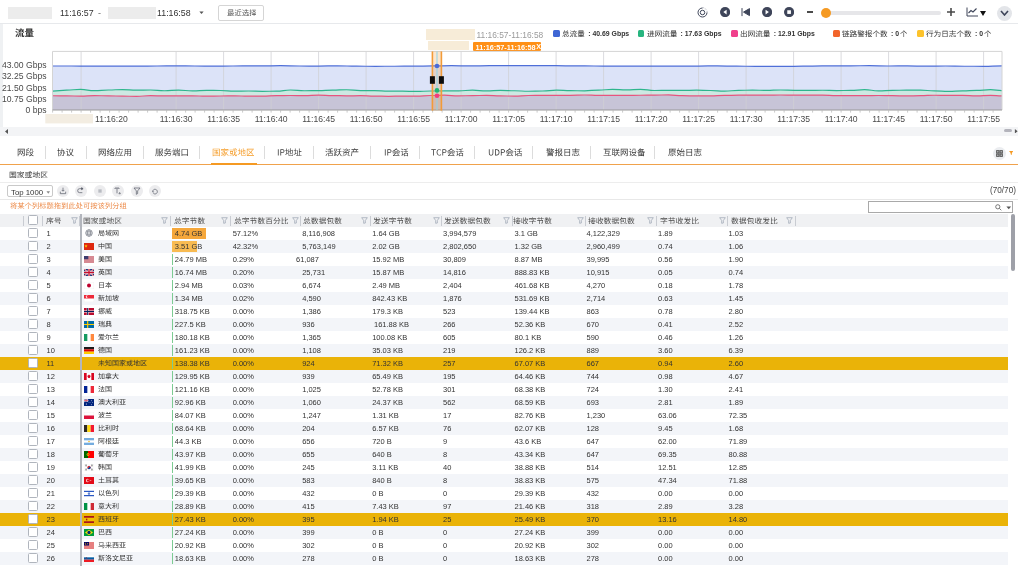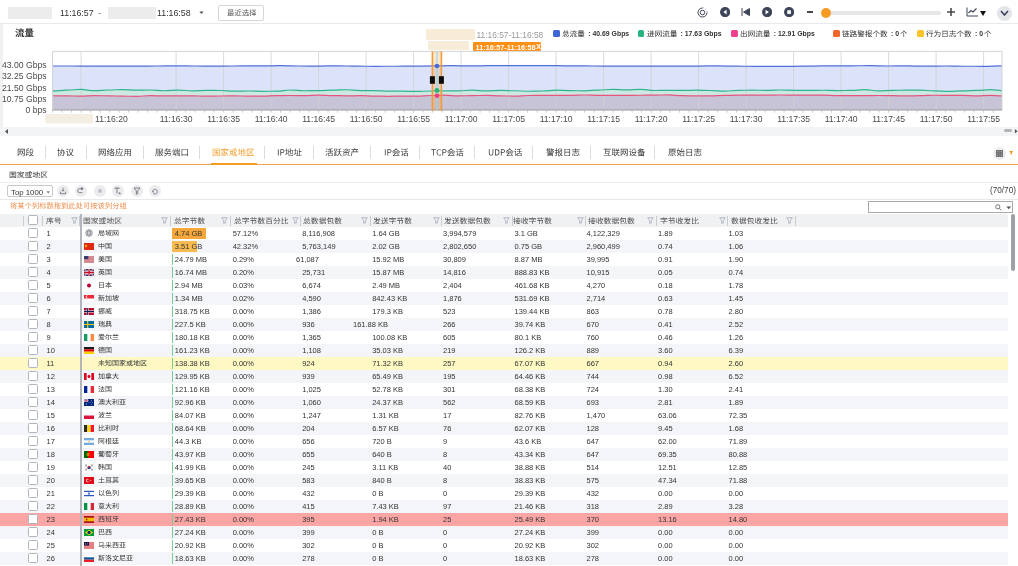--- a/index.html
+++ b/index.html
@@ -803,21 +803,21 @@
       <svg class="vc" style="position:absolute;left:97.5px;top:Nonepx;" width="14.0" height="7" viewBox="0 0 2000 1000" fill="#333" xmlns="http://www.w3.org/2000/svg">
         <use href="#c4e2d" x="0"></use>
         <use href="#c56fd" x="1000"></use>
       </svg>
       <span style="position:absolute;left:171.5px;top:1px;width:25.6px;height:11px;background:#f8bb52"></span>
       <span class="num" style="left:174.8px">3.51 GB</span>
       <span class="num" style="left:232.7px">42.32%</span>
       <span class="num" style="left:302.2px">5,763,149</span>
       <span class="num" style="left:372.2px">2.02 GB</span>
       <span class="num" style="left:443px">2,802,650</span>
-      <span class="num" style="left:514.5px">0.75 GB</span>
+      <span class="num" style="left:514.5px">1.32 GB</span>
       <span class="num" style="left:586.5px">2,960,499</span>
       <span class="num" style="left:658px">0.74</span>
       <span class="num" style="left:728.5px">1.06</span>
     </div>
     <div class="row" style="top:252.70px;background:#ffffff">
       <span class="cb"></span>
       <span class="num" style="left:46.5px">3</span>
       <svg width="10" height="7" viewBox="0 0 30 21" style="position:absolute;left:84px;top:50%;margin-top:-3.5px" xmlns="http://www.w3.org/2000/svg">
         <rect width="30" height="21" fill="#fff"></rect>
         <g fill="#b22234">
@@ -836,21 +836,21 @@
         <use href="#c56fd" x="1000"></use>
       </svg>
       <span style="position:absolute;left:171.5px;top:1px;width:1.4px;height:11px;background:#7ccb92"></span>
       <span class="num" style="left:174.8px">24.79 MB</span>
       <span class="num" style="left:232.7px">0.29%</span>
       <span class="num" style="left:296px">61,087</span>
       <span class="num" style="left:372.2px">15.92 MB</span>
       <span class="num" style="left:443px">30,809</span>
       <span class="num" style="left:514.5px">8.87 MB</span>
       <span class="num" style="left:586.5px">39,995</span>
-      <span class="num" style="left:658px">0.91</span>
+      <span class="num" style="left:658px">0.56</span>
       <span class="num" style="left:728.5px">1.90</span>
     </div>
     <div class="row" style="top:265.70px;background:#f3f5f9">
       <span class="cb"></span>
       <span class="num" style="left:46.5px">4</span>
       <svg width="10" height="7" viewBox="0 0 30 21" style="position:absolute;left:84px;top:50%;margin-top:-3.5px" xmlns="http://www.w3.org/2000/svg">
         <rect width="30" height="21" fill="#012169"></rect>
         <path d="M0 0l30 21M30 0L0 21" stroke="#fff" stroke-width="4"></path>
         <path d="M0 0l30 21M30 0L0 21" stroke="#C8102E" stroke-width="2"></path>
         <path d="M15 0v21M0 10.5h30" stroke="#fff" stroke-width="7"></path>
@@ -949,23 +949,23 @@
         <path d="M11 0v21M0 10.5h30" stroke="#fecc02" stroke-width="3.5"></path>
       </svg>
       <svg class="vc" style="position:absolute;left:97.5px;top:Nonepx;" width="14.0" height="7" viewBox="0 0 2000 1000" fill="#333" xmlns="http://www.w3.org/2000/svg">
         <use href="#c745e" x="0"></use>
         <use href="#c5178" x="1000"></use>
       </svg>
       <span style="position:absolute;left:171.5px;top:1px;width:1.4px;height:11px;background:#7ccb92"></span>
       <span class="num" style="left:174.8px">227.5 KB</span>
       <span class="num" style="left:232.7px">0.00%</span>
       <span class="num" style="left:302.2px">936</span>
-      <span class="num" style="left:353px">161.88 KB</span>
+      <span class="num" style="left:374px">161.88 KB</span>
       <span class="num" style="left:443px">266</span>
-      <span class="num" style="left:514.5px">39.74 KB</span>
+      <span class="num" style="left:514.5px">52.36 KB</span>
       <span class="num" style="left:586.5px">670</span>
       <span class="num" style="left:658px">0.41</span>
       <span class="num" style="left:728.5px">2.52</span>
     </div>
     <div class="row" style="top:330.70px;background:#ffffff">
       <span class="cb"></span>
       <span class="num" style="left:46.5px">9</span>
       <svg width="10" height="7" viewBox="0 0 30 21" style="position:absolute;left:84px;top:50%;margin-top:-3.5px" xmlns="http://www.w3.org/2000/svg">
         <rect width="30" height="21" fill="#fff"></rect>
         <rect width="10" height="21" fill="#169b62"></rect>
@@ -976,21 +976,21 @@
         <use href="#c5c14" x="1000"></use>
         <use href="#c5170" x="2000"></use>
       </svg>
       <span style="position:absolute;left:171.5px;top:1px;width:1.4px;height:11px;background:#7ccb92"></span>
       <span class="num" style="left:174.8px">180.18 KB</span>
       <span class="num" style="left:232.7px">0.00%</span>
       <span class="num" style="left:302.2px">1,365</span>
       <span class="num" style="left:372.2px">100.08 KB</span>
       <span class="num" style="left:443px">605</span>
       <span class="num" style="left:514.5px">80.1 KB</span>
-      <span class="num" style="left:586.5px">760</span>
+      <span class="num" style="left:586.5px">590</span>
       <span class="num" style="left:658px">0.46</span>
       <span class="num" style="left:728.5px">1.26</span>
     </div>
     <div class="row" style="top:343.70px;background:#f3f5f9">
       <span class="cb"></span>
       <span class="num" style="left:46.5px">10</span>
       <svg width="10" height="7" viewBox="0 0 30 21" style="position:absolute;left:84px;top:50%;margin-top:-3.5px" xmlns="http://www.w3.org/2000/svg">
         <rect width="30" height="7" fill="#1a1a1a"></rect>
         <rect y="7" width="30" height="7" fill="#dd0000"></rect>
         <rect y="14" width="30" height="7" fill="#ffce00"></rect>
@@ -1003,21 +1003,21 @@
       <span class="num" style="left:174.8px">161.23 KB</span>
       <span class="num" style="left:232.7px">0.00%</span>
       <span class="num" style="left:302.2px">1,108</span>
       <span class="num" style="left:372.2px">35.03 KB</span>
       <span class="num" style="left:443px">219</span>
       <span class="num" style="left:514.5px">126.2 KB</span>
       <span class="num" style="left:586.5px">889</span>
       <span class="num" style="left:658px">3.60</span>
       <span class="num" style="left:728.5px">6.39</span>
     </div>
-    <div class="row" style="top:356.70px;background:#fef9c3">
+    <div class="row" style="top:356.70px;background:#eab308">
       <span class="cb"></span>
       <span class="num" style="left:46.5px">11</span>
       <svg class="vc" style="position:absolute;left:97.5px;top:Nonepx;" width="49.0" height="7" viewBox="0 0 7000 1000" fill="#333" xmlns="http://www.w3.org/2000/svg">
         <use href="#c672a" x="0"></use>
         <use href="#c77e5" x="1000"></use>
         <use href="#c56fd" x="2000"></use>
         <use href="#c5bb6" x="3000"></use>
         <use href="#c6216" x="4000"></use>
         <use href="#c5730" x="5000"></use>
         <use href="#c533a" x="6000"></use>
@@ -1049,21 +1049,21 @@
       </svg>
       <span style="position:absolute;left:171.5px;top:1px;width:1.4px;height:11px;background:#7ccb92"></span>
       <span class="num" style="left:174.8px">129.95 KB</span>
       <span class="num" style="left:232.7px">0.00%</span>
       <span class="num" style="left:302.2px">939</span>
       <span class="num" style="left:372.2px">65.49 KB</span>
       <span class="num" style="left:443px">195</span>
       <span class="num" style="left:514.5px">64.46 KB</span>
       <span class="num" style="left:586.5px">744</span>
       <span class="num" style="left:658px">0.98</span>
-      <span class="num" style="left:728.5px">6.52</span>
+      <span class="num" style="left:728.5px">4.67</span>
     </div>
     <div class="row" style="top:382.70px;background:#ffffff">
       <span class="cb"></span>
       <span class="num" style="left:46.5px">13</span>
       <svg width="10" height="7" viewBox="0 0 30 21" style="position:absolute;left:84px;top:50%;margin-top:-3.5px" xmlns="http://www.w3.org/2000/svg">
         <rect width="30" height="21" fill="#fff"></rect>
         <rect width="10" height="21" fill="#002395"></rect>
         <rect x="20" width="10" height="21" fill="#ed2939"></rect>
       </svg>
       <svg class="vc" style="position:absolute;left:97.5px;top:Nonepx;" width="14.0" height="7" viewBox="0 0 2000 1000" fill="#333" xmlns="http://www.w3.org/2000/svg">
@@ -1125,21 +1125,21 @@
         <use href="#c6ce2" x="0"></use>
         <use href="#c5170" x="1000"></use>
       </svg>
       <span style="position:absolute;left:171.5px;top:1px;width:1.4px;height:11px;background:#7ccb92"></span>
       <span class="num" style="left:174.8px">84.07 KB</span>
       <span class="num" style="left:232.7px">0.00%</span>
       <span class="num" style="left:302.2px">1,247</span>
       <span class="num" style="left:372.2px">1.31 KB</span>
       <span class="num" style="left:443px">17</span>
       <span class="num" style="left:514.5px">82.76 KB</span>
-      <span class="num" style="left:586.5px">1,470</span>
+      <span class="num" style="left:586.5px">1,230</span>
       <span class="num" style="left:658px">63.06</span>
       <span class="num" style="left:728.5px">72.35</span>
     </div>
     <div class="row" style="top:421.70px;background:#f3f5f9">
       <span class="cb"></span>
       <span class="num" style="left:46.5px">16</span>
       <svg width="10" height="7" viewBox="0 0 30 21" style="position:absolute;left:84px;top:50%;margin-top:-3.5px" xmlns="http://www.w3.org/2000/svg">
         <rect width="10" height="21" fill="#2d2926"></rect>
         <rect x="10" width="10" height="21" fill="#ffd90c"></rect>
         <rect x="20" width="10" height="21" fill="#f31830"></rect>
@@ -1305,21 +1305,21 @@
       <span class="num" style="left:174.8px">28.89 KB</span>
       <span class="num" style="left:232.7px">0.00%</span>
       <span class="num" style="left:302.2px">415</span>
       <span class="num" style="left:372.2px">7.43 KB</span>
       <span class="num" style="left:443px">97</span>
       <span class="num" style="left:514.5px">21.46 KB</span>
       <span class="num" style="left:586.5px">318</span>
       <span class="num" style="left:658px">2.89</span>
       <span class="num" style="left:728.5px">3.28</span>
     </div>
-    <div class="row" style="top:512.70px;background:#fca5a5">
+    <div class="row" style="top:512.70px;background:#eab308">
       <span class="cb"></span>
       <span class="num" style="left:46.5px">23</span>
       <svg width="10" height="7" viewBox="0 0 30 21" style="position:absolute;left:84px;top:50%;margin-top:-3.5px" xmlns="http://www.w3.org/2000/svg">
         <rect width="30" height="21" fill="#aa151b"></rect>
         <rect y="5.2" width="30" height="10.6" fill="#f1bf00"></rect>
         <rect x="6" y="8" width="4" height="5" fill="#aa151b"></rect>
       </svg>
       <svg class="vc" style="position:absolute;left:97.5px;top:Nonepx;" width="21.0" height="7" viewBox="0 0 3000 1000" fill="#333" xmlns="http://www.w3.org/2000/svg">
         <use href="#c897f" x="0"></use>
         <use href="#c73ed" x="1000"></use>

